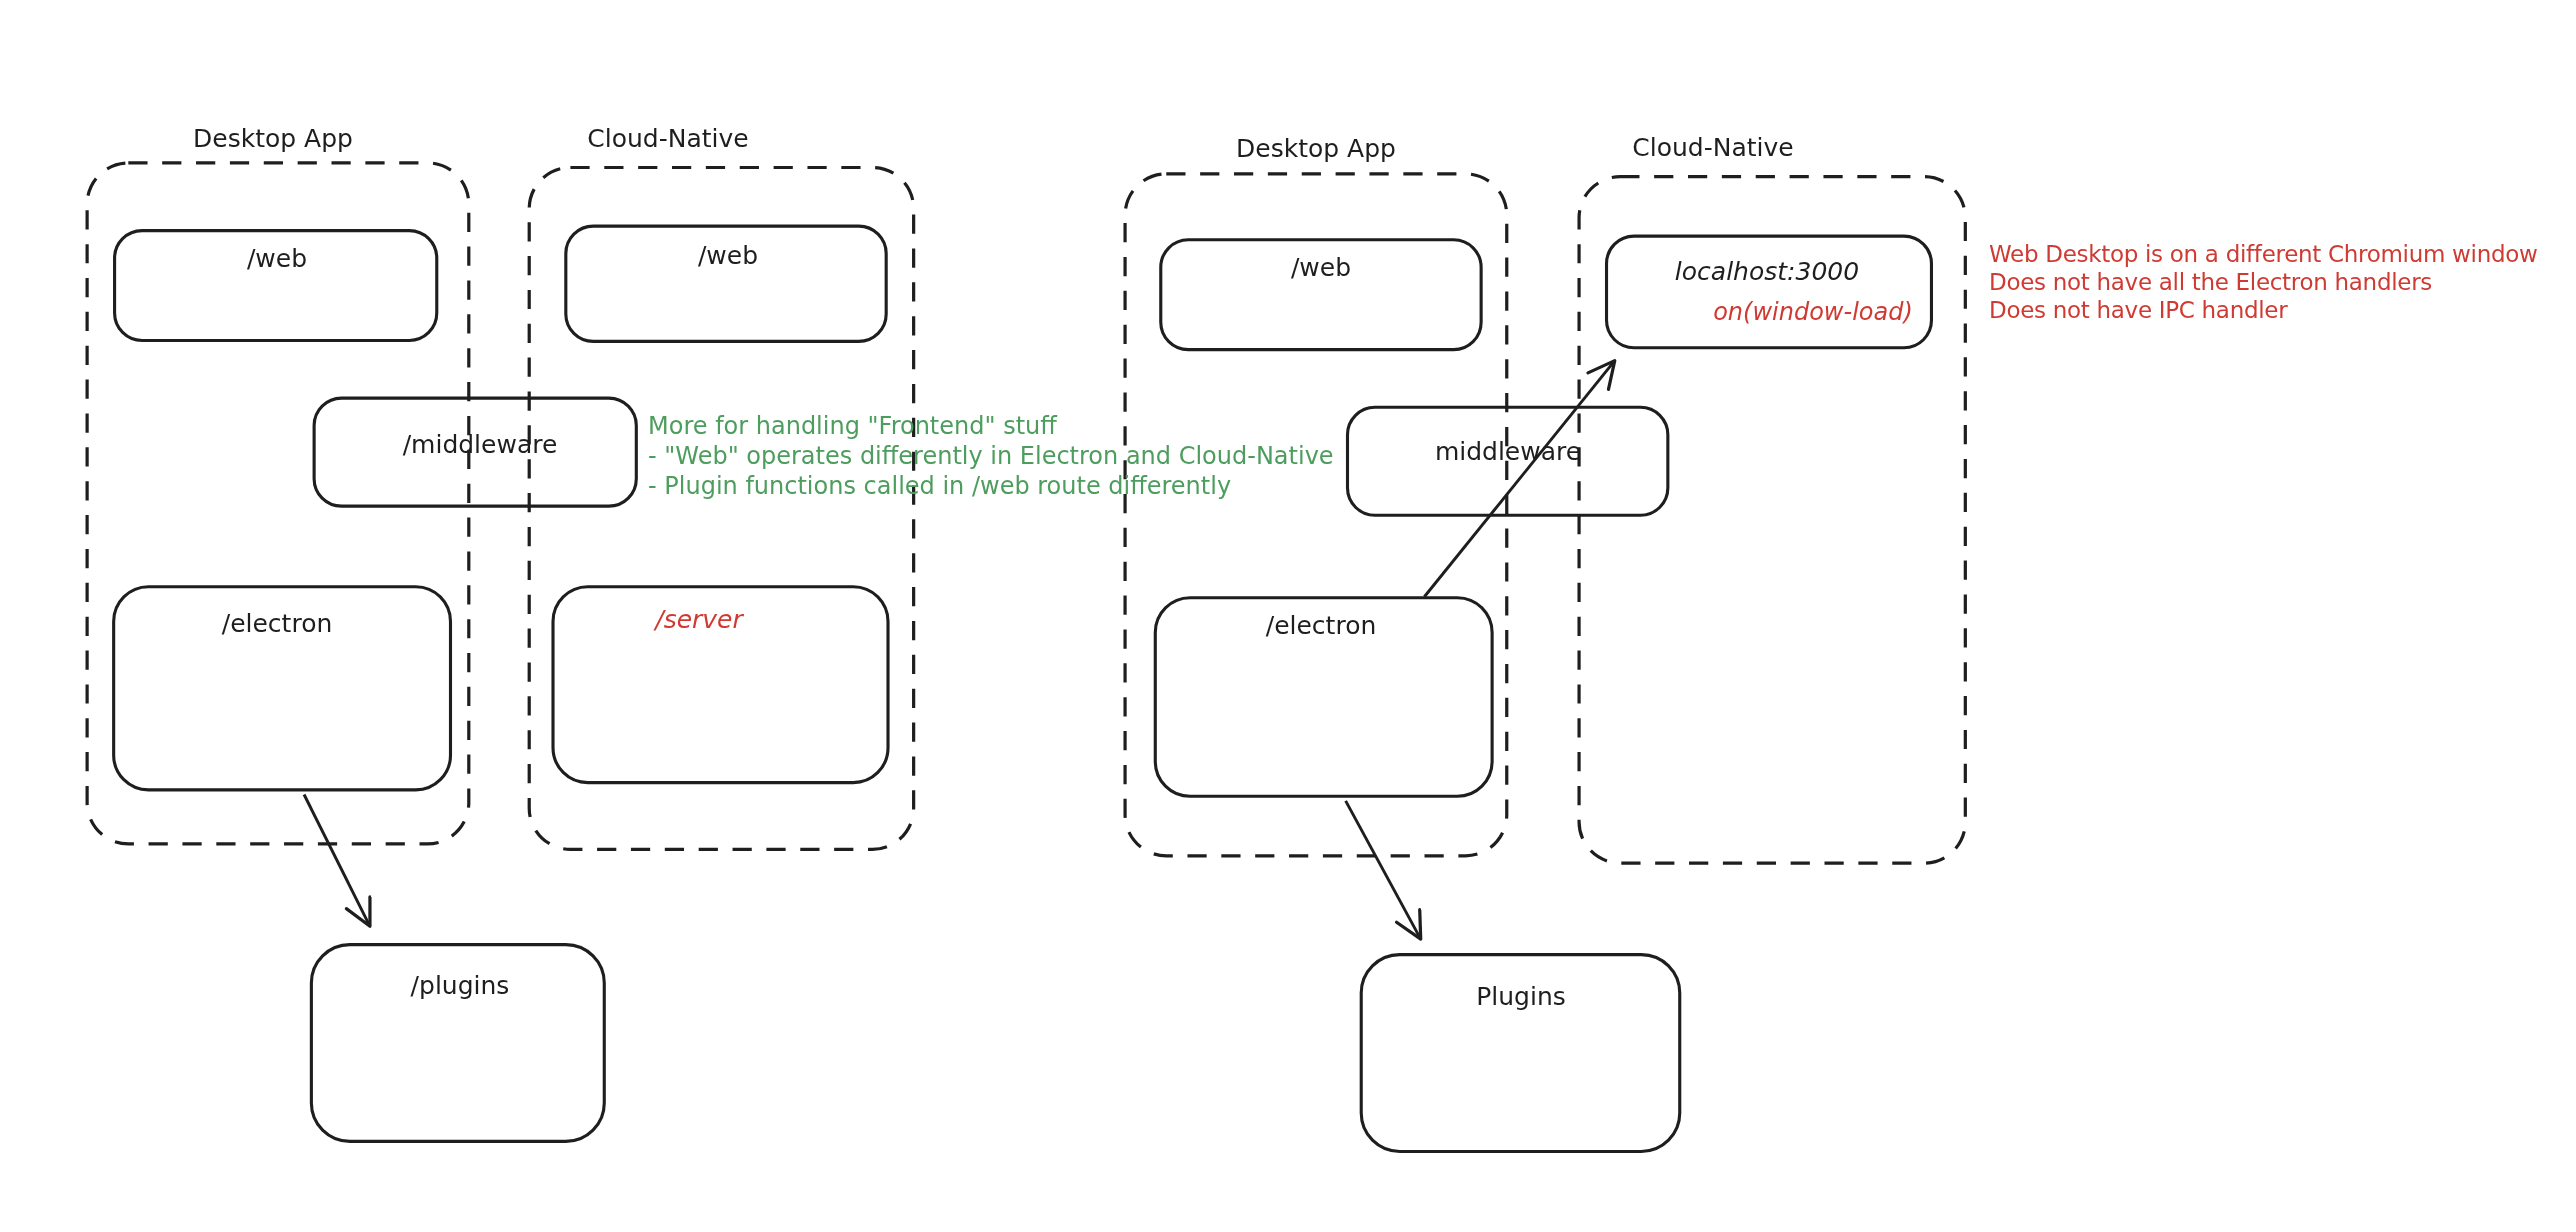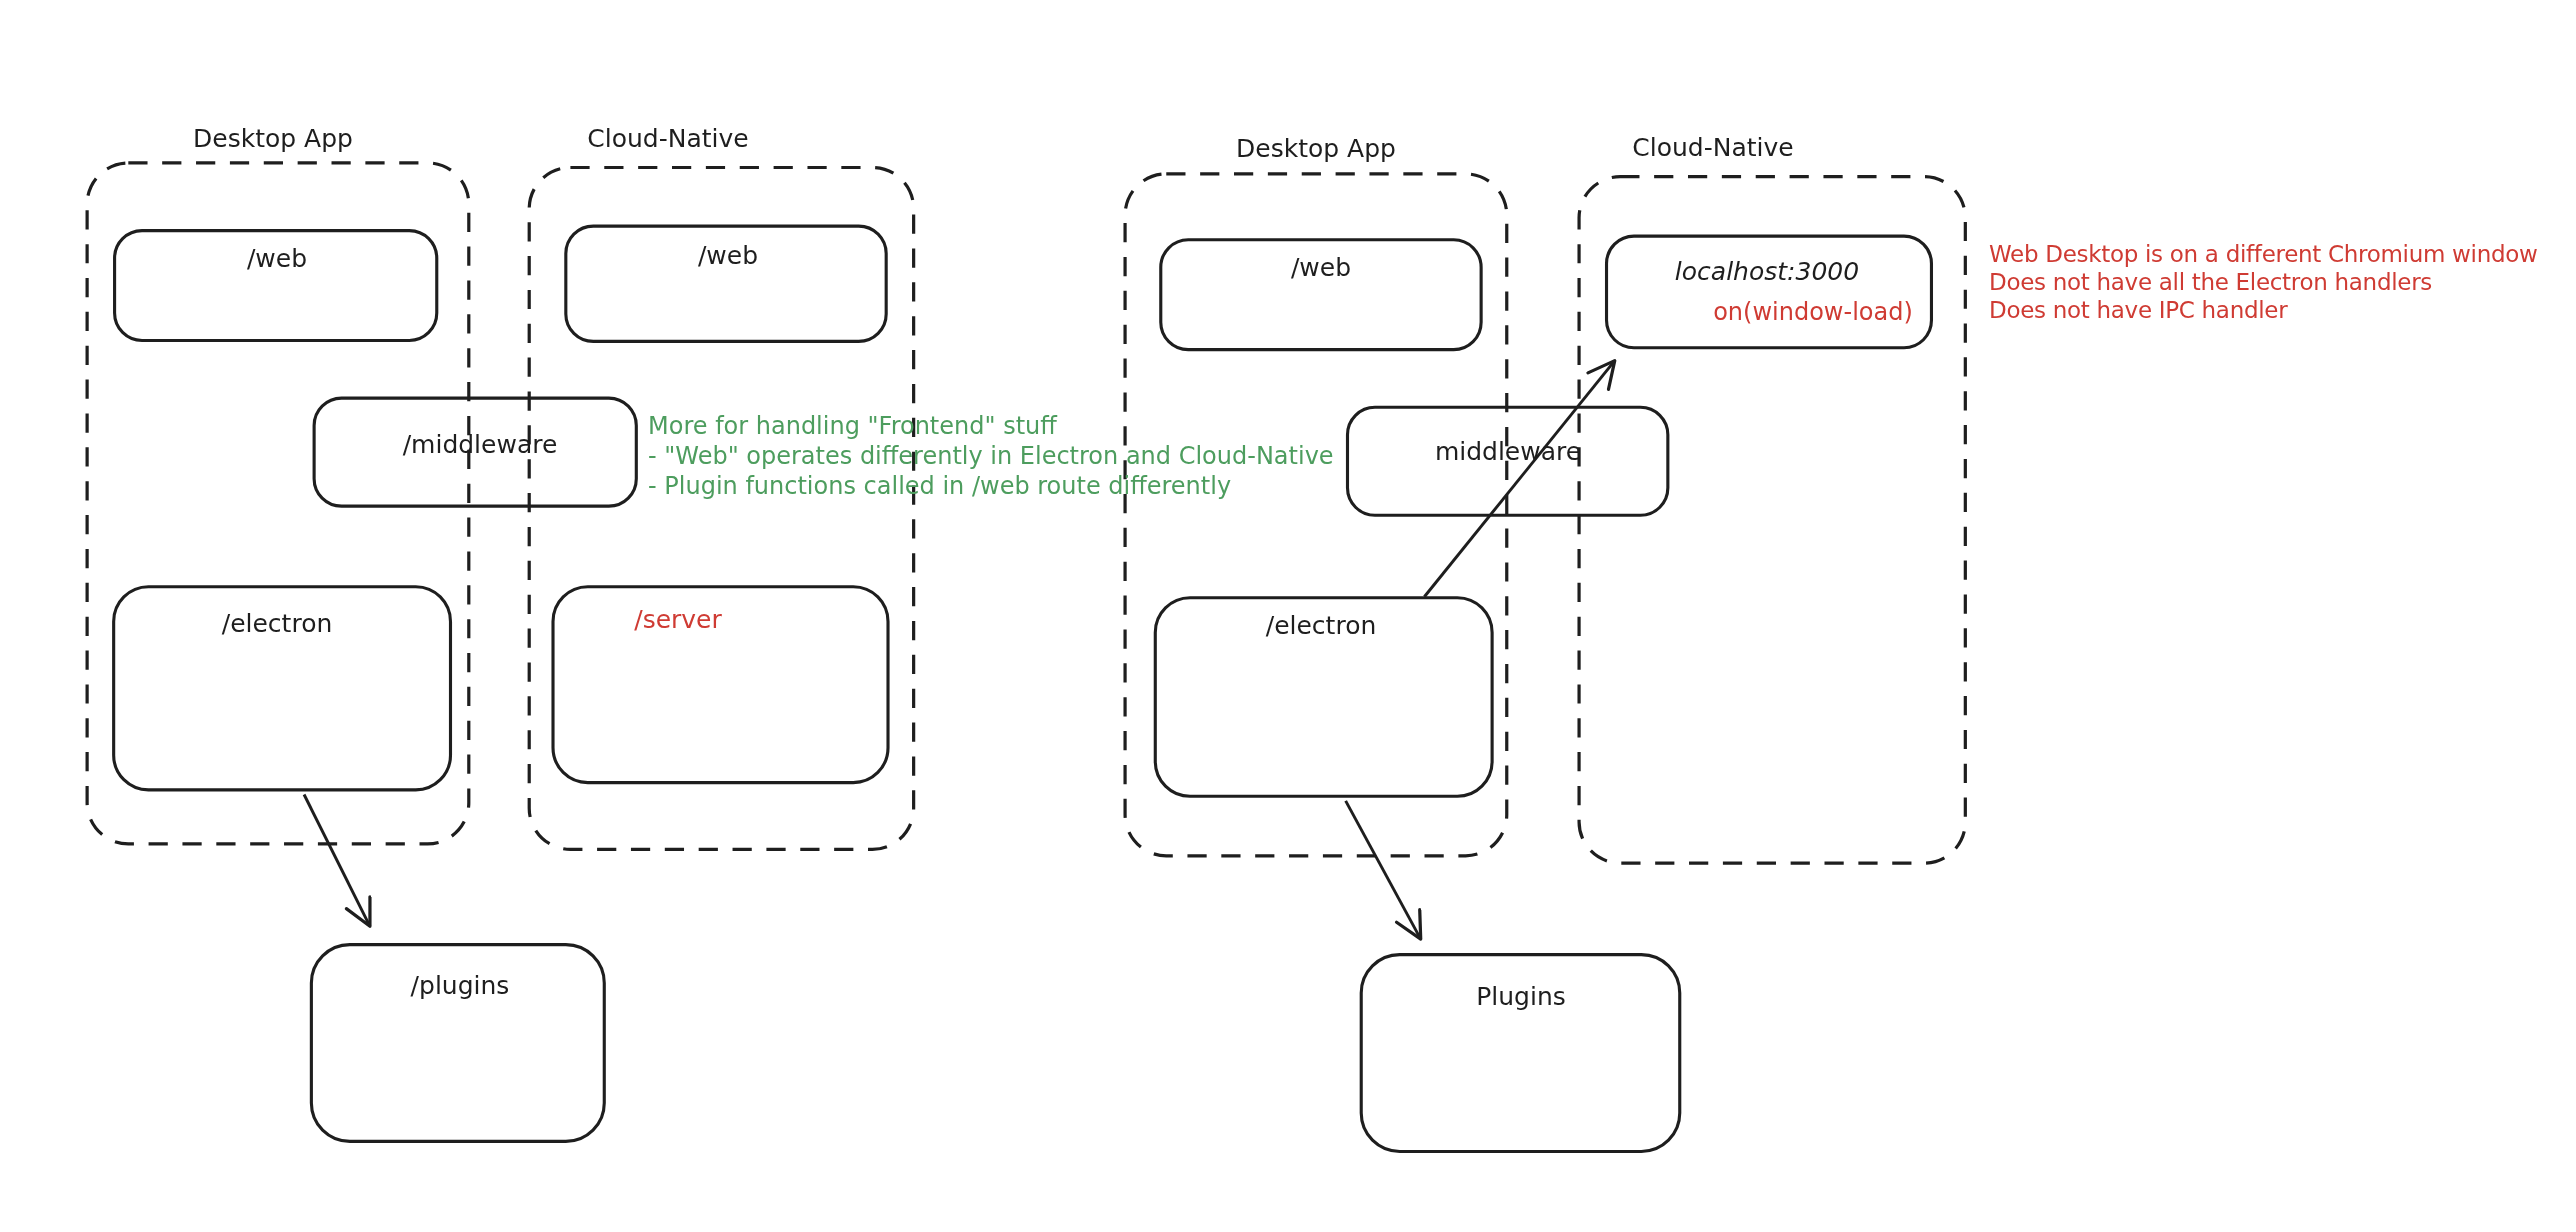--- a/index.html
+++ b/index.html
@@ -14,21 +14,21 @@
   }
   #shapes{position:absolute;left:0;top:0;width:2576px;height:1232px;}
   .lbl{
     position:absolute;
     white-space:nowrap;
     font-size:25px;
     line-height:1.1;
     transform:translateX(-50%);
     color:var(--ink,#1e1e1e);
   }
-  .red{color:var(--red,#cf3b33);}
+  .red{color:var(--red,#cf3b33);font-style:italic;}
   .note{
     position:absolute;
     white-space:nowrap;
     font-size:24px;
   }
   .note div{line-height:30px;}
   .note-green{color:var(--green,#4d9d5e);}
   .note-red{color:var(--red,#cf3b33);font-size:23px;letter-spacing:-0.3px;}
   .note-red div{line-height:28px;}
   .event-lbl{font-size:24px;}
@@ -67,21 +67,21 @@
     <line x1="1470" y1="875" x2="1552" y2="1026" stroke="#1e1e1e" stroke-width="3.2" marker-end="url(#ah)"></line>
   </svg>
 
   <div class="lbl" style="left:273px;top:125px;">Desktop App</div>
   <div class="lbl" style="left:668px;top:125px;">Cloud-Native</div>
 
   <div class="lbl" style="left:277px;top:245px;">/web</div>
   <div class="lbl" style="left:728px;top:242px;">/web</div>
   <div class="lbl" style="left:480px;top:431px;">/middleware</div>
   <div class="lbl" style="left:277px;top:610px;">/electron</div>
-  <div class="lbl red" style="left:678px;top:606px;">/server</div>
+  <div class="lbl red" style="left:699px;top:606px;">/server</div>
   <div class="lbl" style="left:460px;top:972px;text-align:right;">/plugins</div>
 
   <div class="note note-green" style="left:648px;top:411px;">
     <div>More for handling "Frontend" stuff</div>
     <div>- "Web" operates differently in Electron and Cloud-Native</div>
     <div>- Plugin functions called in /web route differently</div>
   </div>
 
   <div class="lbl" style="left:1316px;top:135px;">Desktop App</div>
   <div class="lbl" style="left:1713px;top:134px;">Cloud-Native</div>

